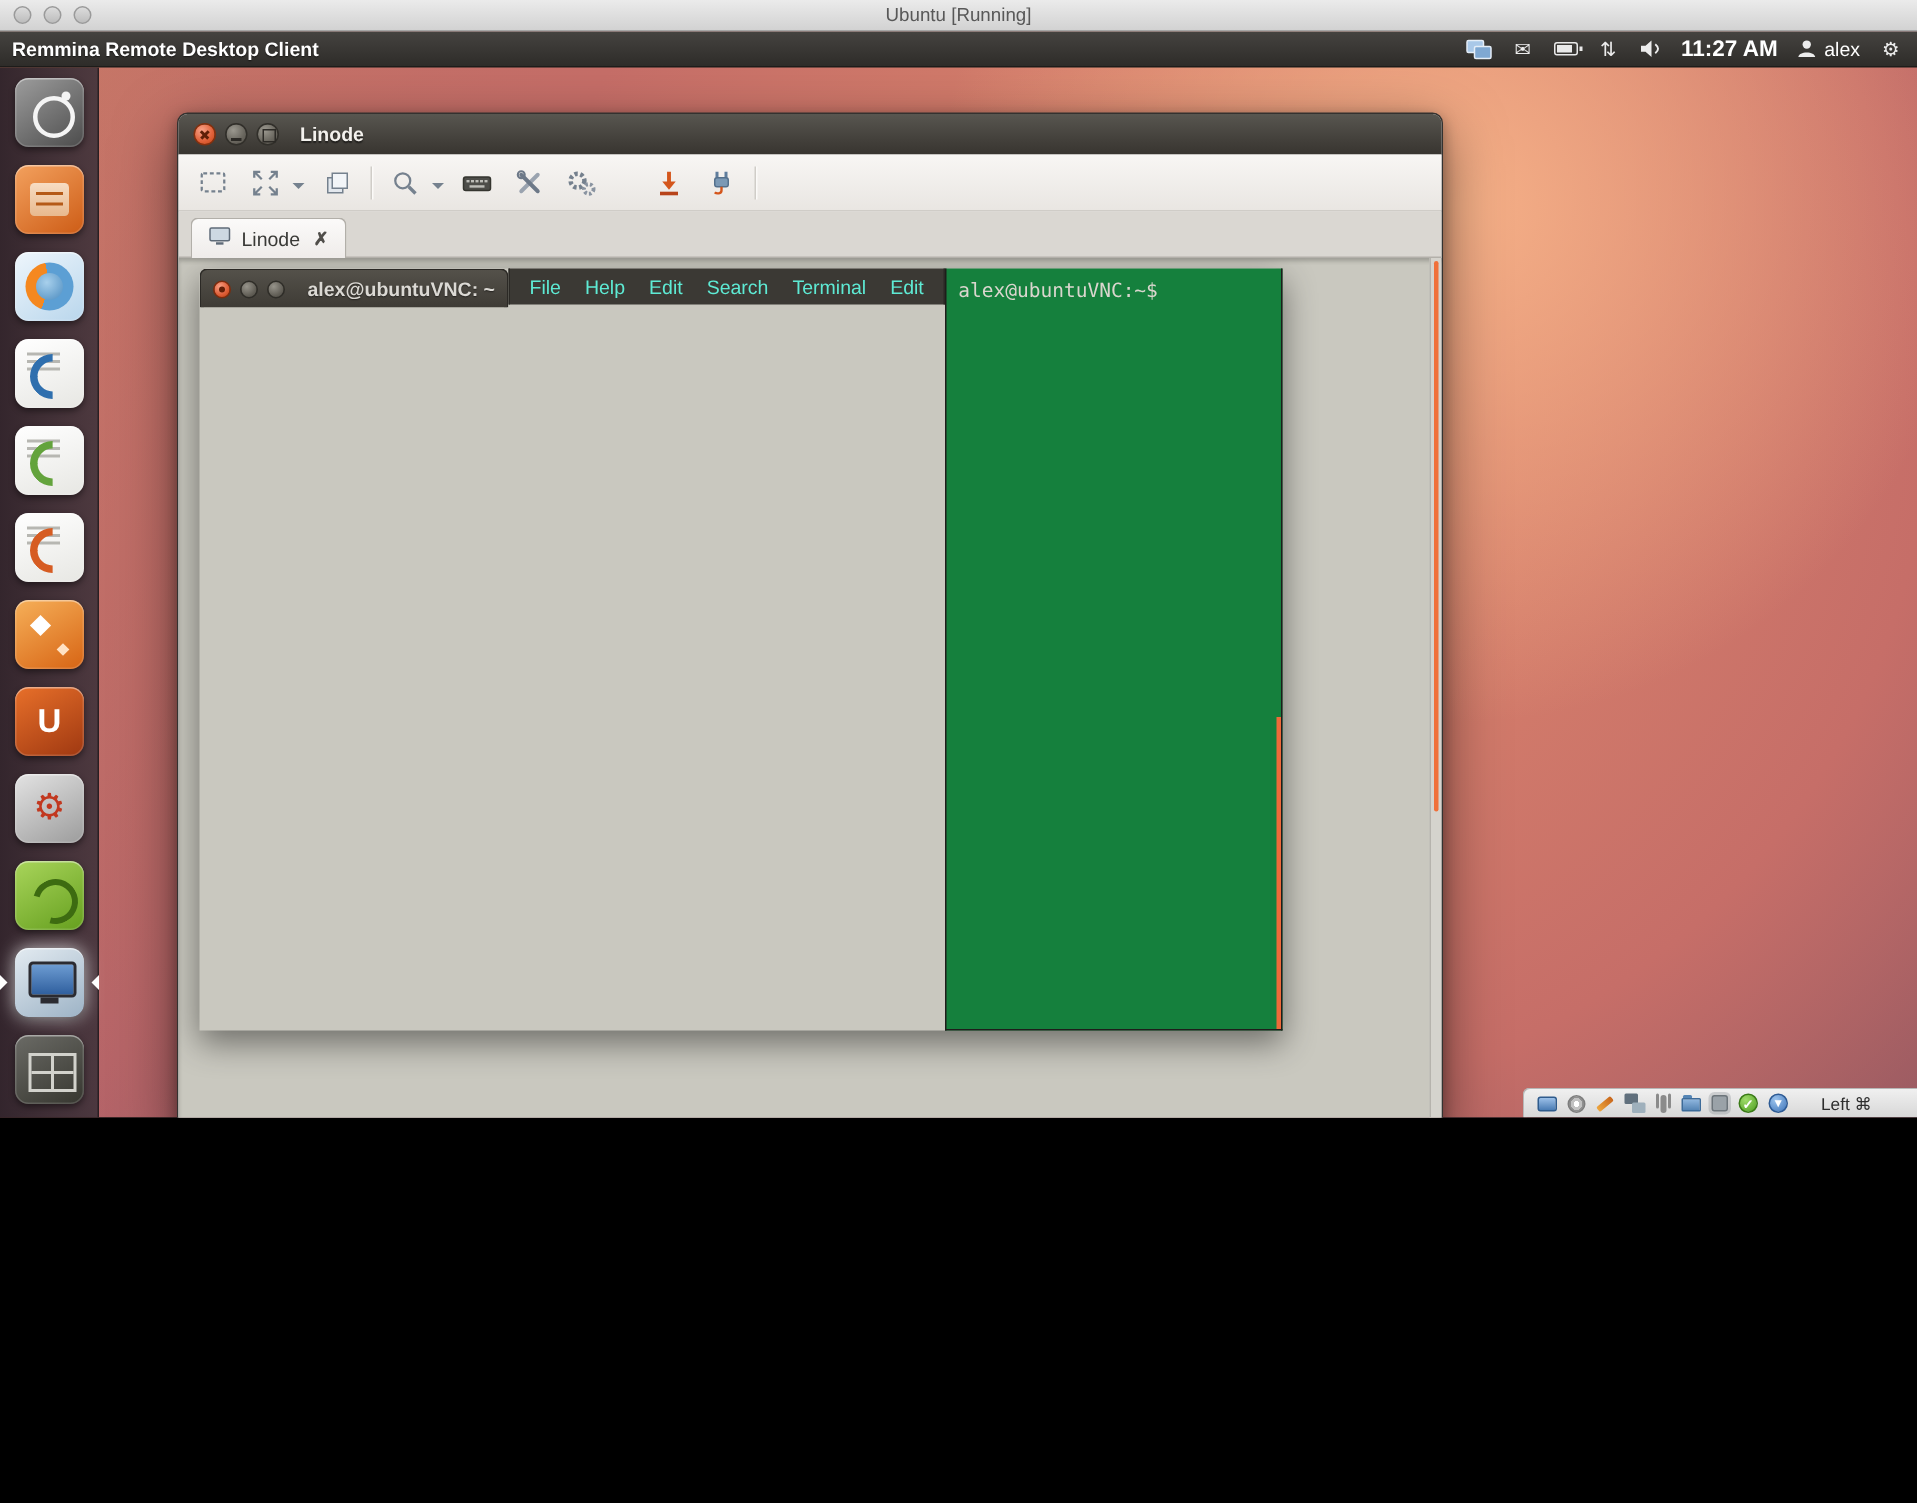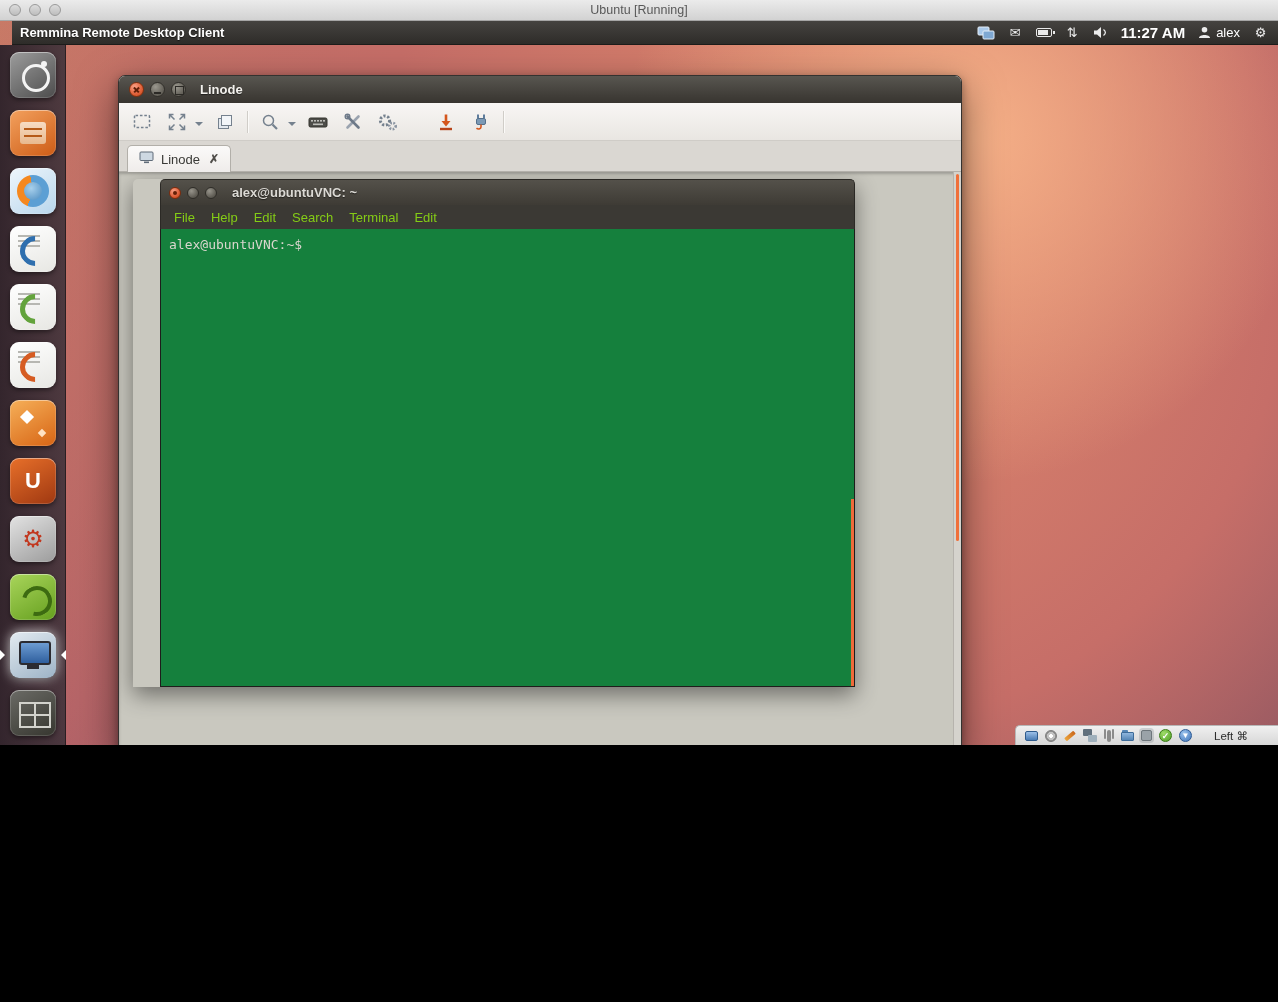--- a/index.html
+++ b/index.html
@@ -9,21 +9,21 @@
 
   
   .mac-titlebar { position:absolute; top:0; left:0; right:0; height:21px;
     background:linear-gradient(#ebebeb,#d2d2d2); border-bottom:1px solid #a6a6a6; z-index:70; }
   .mtl-group { position:absolute; left:9px; top:4px; display:flex; gap:8px; }
   .mtl { width:12px; height:12px; border-radius:50%;
     background:linear-gradient(#dcdcdc,#bdbdbd); border:1px solid #9a9a9a; }
   .mac-title { text-align:center; line-height:20px; font-size:12.5px; color:#585858; }
 
   
-  .ubuntu-panel { position:absolute; top:21px; left:12px; right:0; height:24px; z-index:60;
+  .ubuntu-panel { position:absolute; top:21px; left:0; right:0; height:24px; z-index:60;
     background:linear-gradient(#454340,#2e2c29); border-bottom:1px solid #1d1c1a;
     display:flex; align-items:center; padding:0 8px; color:#efefef; }
   .panel-title { font-size:13px; font-weight:bold; color:#fff; text-shadow:0 1px 1px rgba(0,0,0,.6); }
   .panel-right { margin-left:auto; display:flex; align-items:center; gap:13px; padding-right:2px; }
   .pi { display:flex; align-items:center; justify-content:center; min-width:15px; height:18px;
     color:#ececec; font-size:13px; }
   .battery { width:16px; height:9px; border:1px solid #e9e9e9; border-radius:2px; position:relative; }
   .battery::before { content:""; position:absolute; left:1px; top:1px; bottom:1px; width:10px; background:#e9e9e9; }
   .battery::after { content:""; position:absolute; right:-4px; top:2px; width:2px; height:3px; background:#e9e9e9; }
   .panel-clock { font-size:15px; color:#fff;font-weight:bold; }
@@ -141,36 +141,36 @@
     background:#d5d3cd; border-left:1px solid #b6b3ad; }
   .rw-vthumb { position:absolute; top:2px; right:2px; width:3px; height:64%;
     background:#f0703a; border-radius:2px; }
   .rw-hscroll { position:absolute; left:0; right:0; bottom:0; height:10px;
     background:#d5d3cd; border-top:1px solid #b6b3ad; }
   .rw-hthumb { position:absolute; left:2px; top:2px; height:3px; width:81%;
     background:#f0703a; border-radius:2px; }
 
   
   .term { position:absolute; left:14px; top:7px; width:722px; height:508px;
-    display:flex; flex-direction:column; border-radius:5px 5px 0 0;
-    box-shadow:0 8px 22px rgba(0,0,0,.45);padding-left:27px; }
+    display:flex; flex-direction:row; border-radius:5px 5px 0 0;
+    box-shadow:0 8px 22px rgba(0,0,0,.45); }
   .term-titlebar { height:26px; flex:none; background:linear-gradient(#54514a,#3e3b35);
     border:1px solid #2b2925; border-bottom:none; border-radius:5px 5px 0 0;
     display:flex; align-items:center; padding:0 8px; gap:6px; }
   .twb { width:12px; height:12px; border-radius:50%; position:relative; flex:none; }
   .twb-close { background:radial-gradient(circle at 35% 30%,#f89f84,#dd5c35 60%,#b64110); border:1px solid #7c2b0d; }
   .twb-close::after { content:""; position:absolute; left:3px; top:3px; width:4px; height:4px;
     background:#641f07; border-radius:50%; }
   .twb-gray { background:radial-gradient(circle at 35% 30%,#97948b,#605d55 65%,#4c4942); border:1px solid #2f2d28; }
   .term-title { color:#dbd9d4; font-size:13px; font-weight:bold; margin-left:9px;
     text-shadow:0 1px 1px rgba(0,0,0,.5); }
   .term-menubar { height:24px; flex:none; background:#3b3934;
     border-left:1px solid #2b2925; border-right:1px solid #2b2925;
     display:flex; align-items:center; padding:0 5px; }
-  .tmi { color:#84cc16; font-size:13px; padding:0 8px; }
+  .tmi { color:#5eead4; font-size:13px; padding:0 8px; }
   .term-body { flex:1; position:relative; background:#15803d;
     border:1px solid #1e1d1b; border-top:none; padding:6px 8px; }
   .prompt { font-family:"DejaVu Sans Mono", monospace; font-size:13px; color:#dad6ce; }
   .term-scrollthumb { position:absolute; right:0; bottom:0; width:3px; height:41%; background:#ef6a3a; }
 
   
   .svg-steel { stroke:#75818e; fill:none; stroke-width:1.5; }
 
   
   .vbox-status { position:absolute; right:0; bottom:0; height:20px; width:263px; z-index:65;

